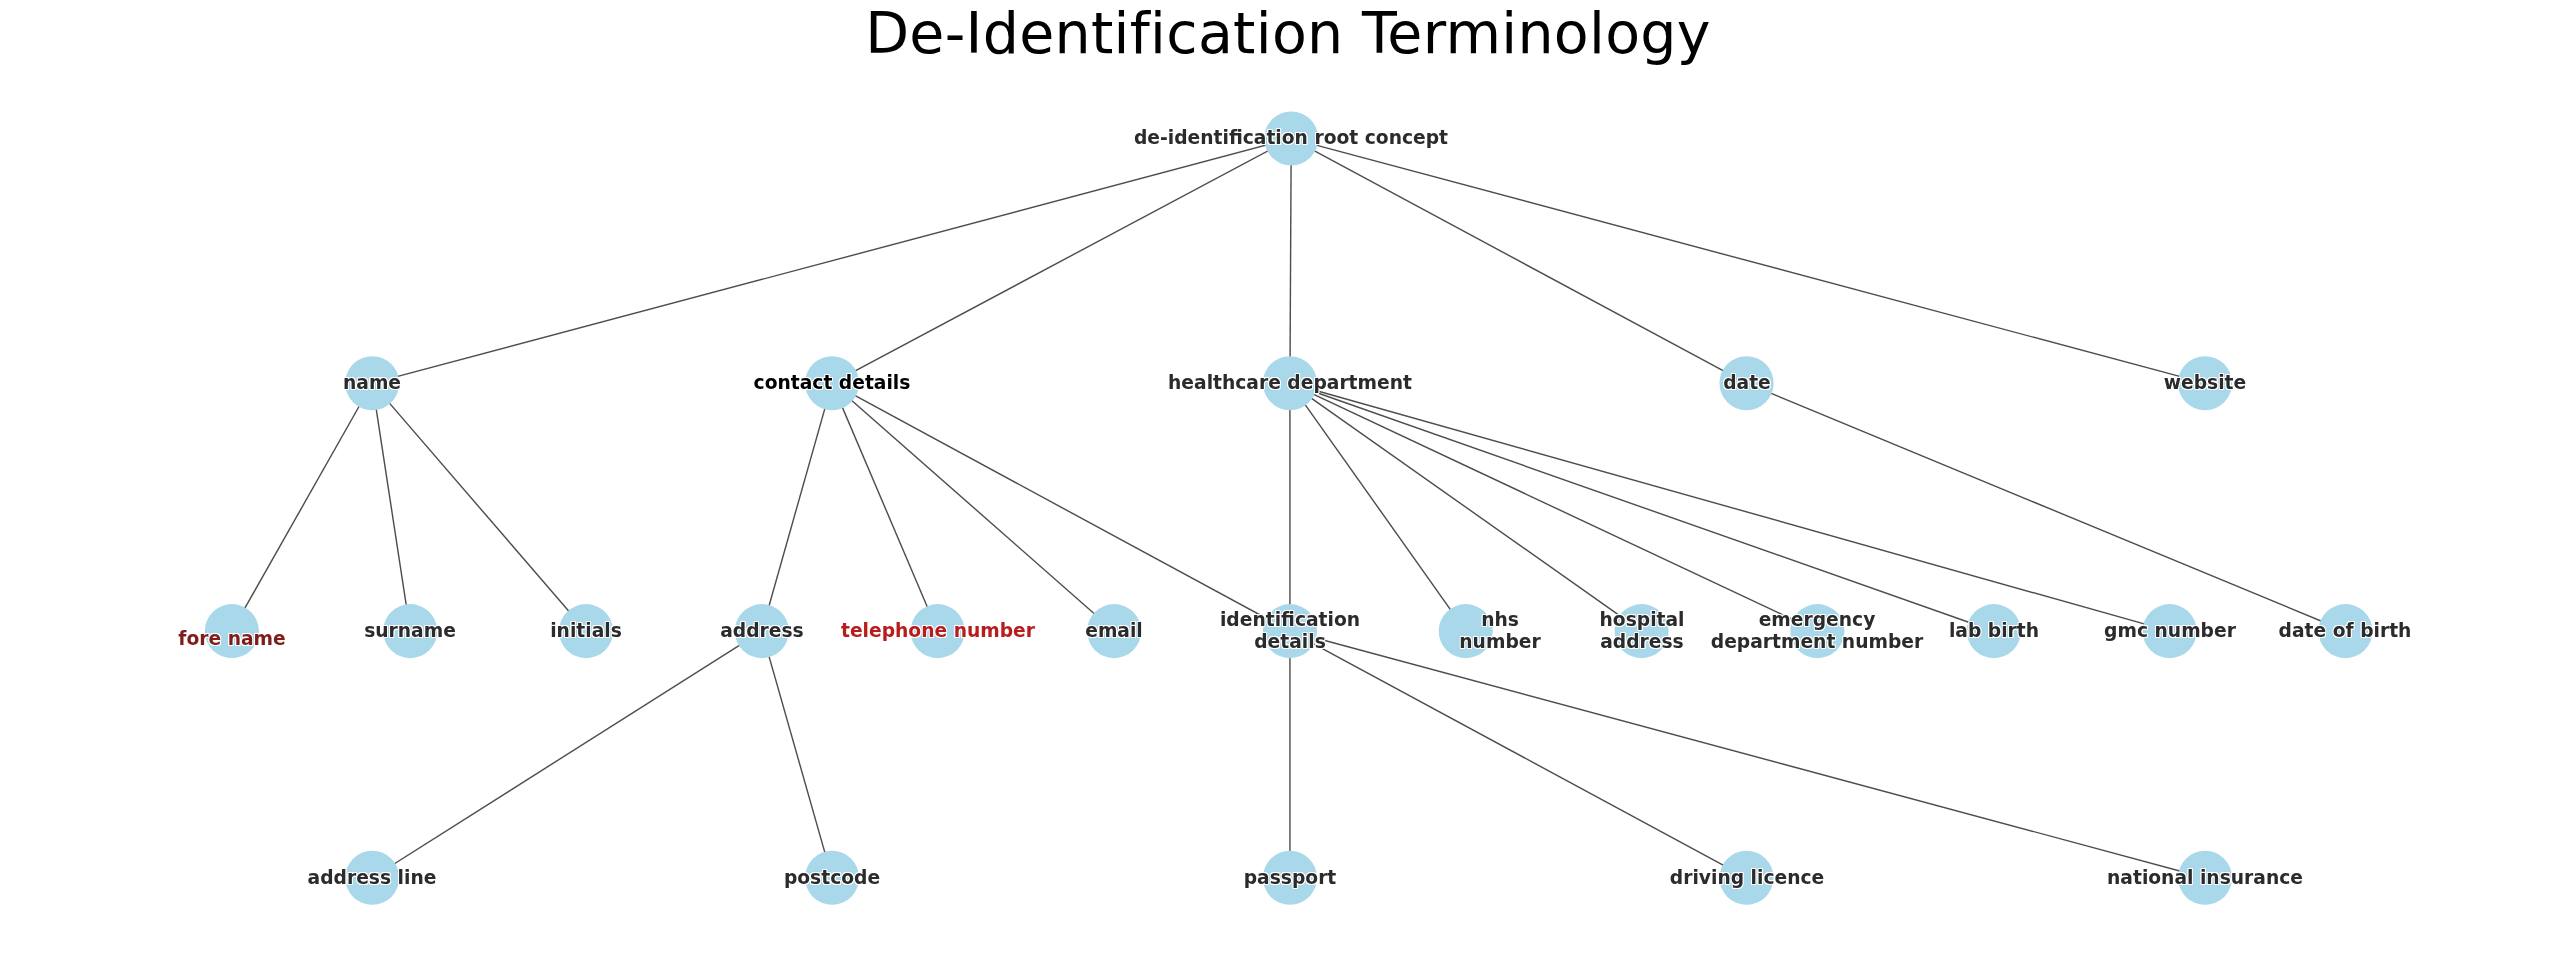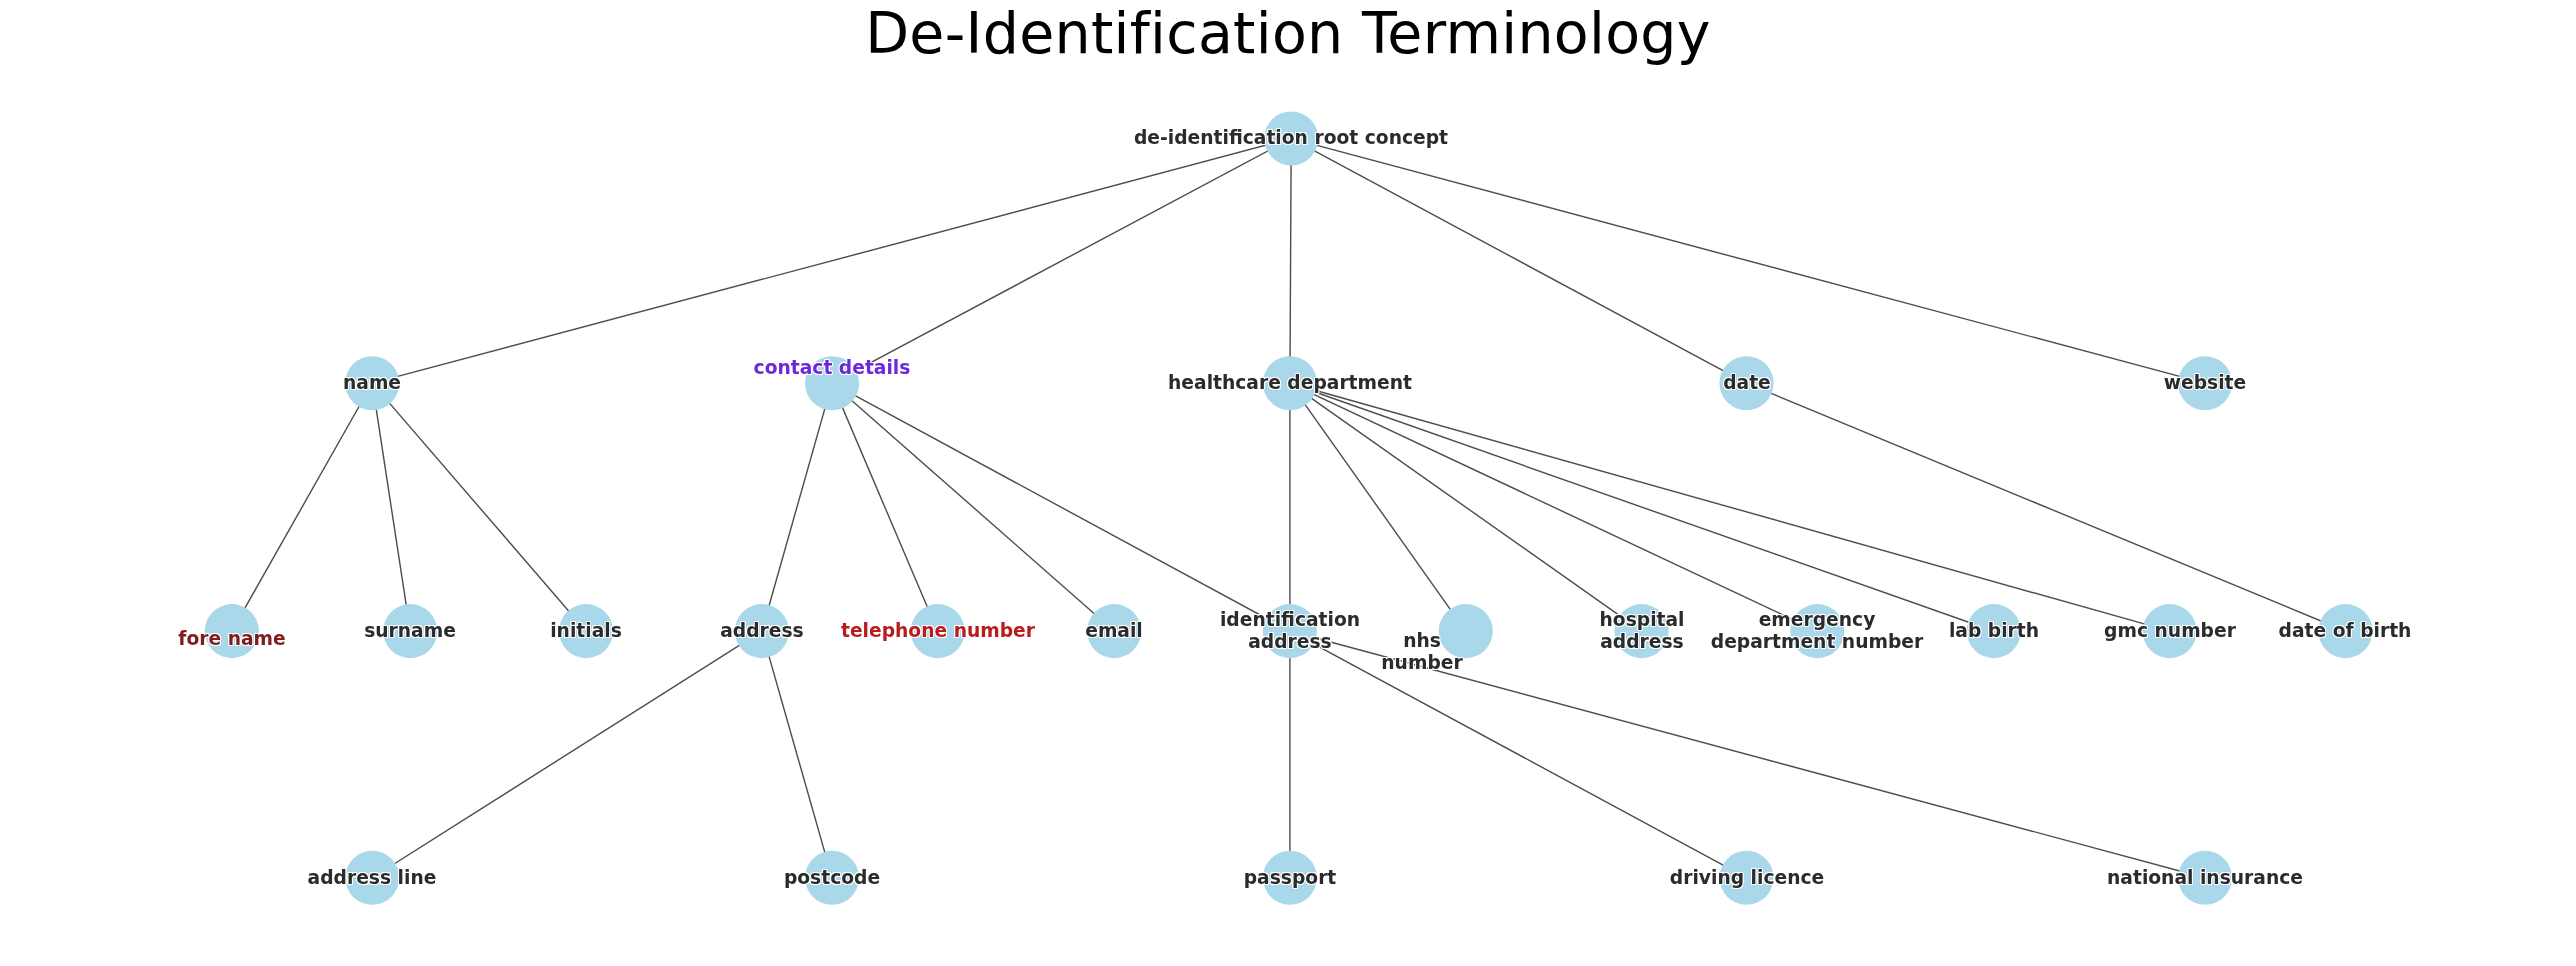--- a/index.html
+++ b/index.html
@@ -139,33 +139,33 @@
         <circle cx="1292" cy="1363" r="42" class="node-circle" fill="#a8d8ea"></circle>
         <circle cx="2003" cy="1363" r="42" class="node-circle" fill="#a8d8ea"></circle>
         <circle cx="2712" cy="1363" r="42" class="node-circle" fill="#a8d8ea"></circle>
         <circle cx="3424" cy="1363" r="42" class="node-circle" fill="#a8d8ea"></circle>
       </g>
   </svg>
 
   <div id="labels-layer">
       <div class="node-label" style="left: 1291px; top: 138px; color: rgb(43, 43, 43);">de-identification root concept</div>
       <div class="node-label" style="left: 372px; top: 383px; color: rgb(43, 43, 43);">name</div>
-      <div class="node-label" style="left: 832px; top: 368px; color: #6d28d9;">contact details</div>
+      <div class="node-label" style="left: 832px; top: 383px; color: #000000;">contact details</div>
       <div class="node-label" style="left: 1290px; top: 383px; color: rgb(43, 43, 43);">healthcare department</div>
       <div class="node-label" style="left: 1747px; top: 383px; color: rgb(43, 43, 43);">date</div>
       <div class="node-label" style="left: 2205px; top: 383px; color: rgb(43, 43, 43);">website</div>
       <div class="node-label" style="left: 232px; top: 639px; color: #7f1d1d;">fore name</div>
       <div class="node-label" style="left: 410px; top: 631px; color: rgb(43, 43, 43);">surname</div>
       <div class="node-label" style="left: 586px; top: 631px; color: rgb(43, 43, 43);">initials</div>
       <div class="node-label" style="left: 762px; top: 631px; color: rgb(43, 43, 43);">address</div>
       <div class="node-label" style="left: 938px; top: 631px; color: #b91c1c;">telephone number</div>
       <div class="node-label" style="left: 1114px; top: 631px; color: rgb(43, 43, 43);">email</div>
       <div class="node-label" style="left: 1290px; top: 631px; color: rgb(43, 43, 43);">identification
-address</div>
-      <div class="node-label" style="left: 1422px; top: 631px; color: rgb(43, 43, 43); margin-top: 21px;">nhs
+details</div>
+      <div class="node-label" style="left: 1500px; top: 631px; color: rgb(43, 43, 43);">nhs
 number</div>
       <div class="node-label" style="left: 1642px; top: 631px; color: rgb(43, 43, 43);">hospital
 address</div>
       <div class="node-label" style="left: 1817px; top: 631px; color: rgb(43, 43, 43);">emergency
 department number</div>
       <div class="node-label" style="left: 1994px; top: 631px; color: rgb(43, 43, 43);">lab birth</div>
       <div class="node-label" style="left: 2170px; top: 631px; color: rgb(43, 43, 43);">gmc number</div>
       <div class="node-label" style="left: 2345px; top: 631px; color: rgb(43, 43, 43);">date of birth</div>
       <div class="node-label" style="left: 372px; top: 878px; color: rgb(43, 43, 43);">address line</div>
       <div class="node-label" style="left: 832px; top: 878px; color: rgb(43, 43, 43);">postcode</div>

